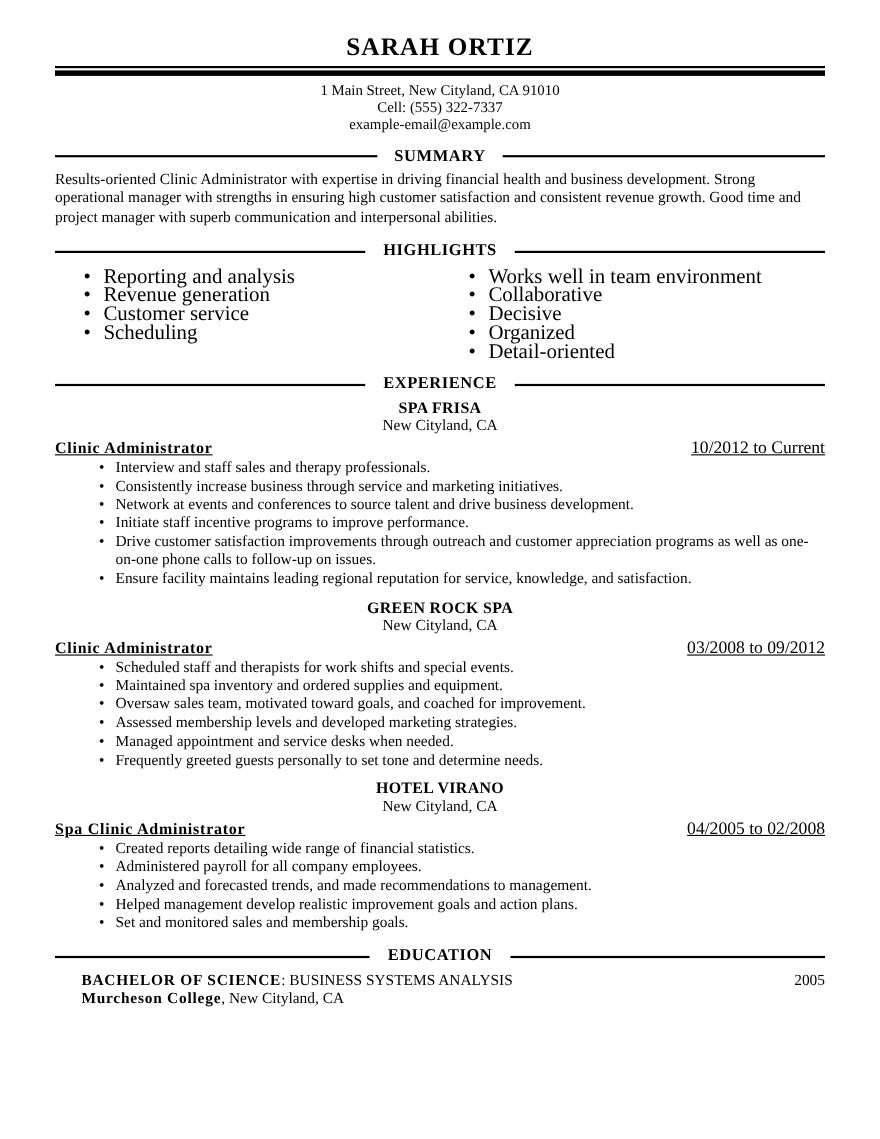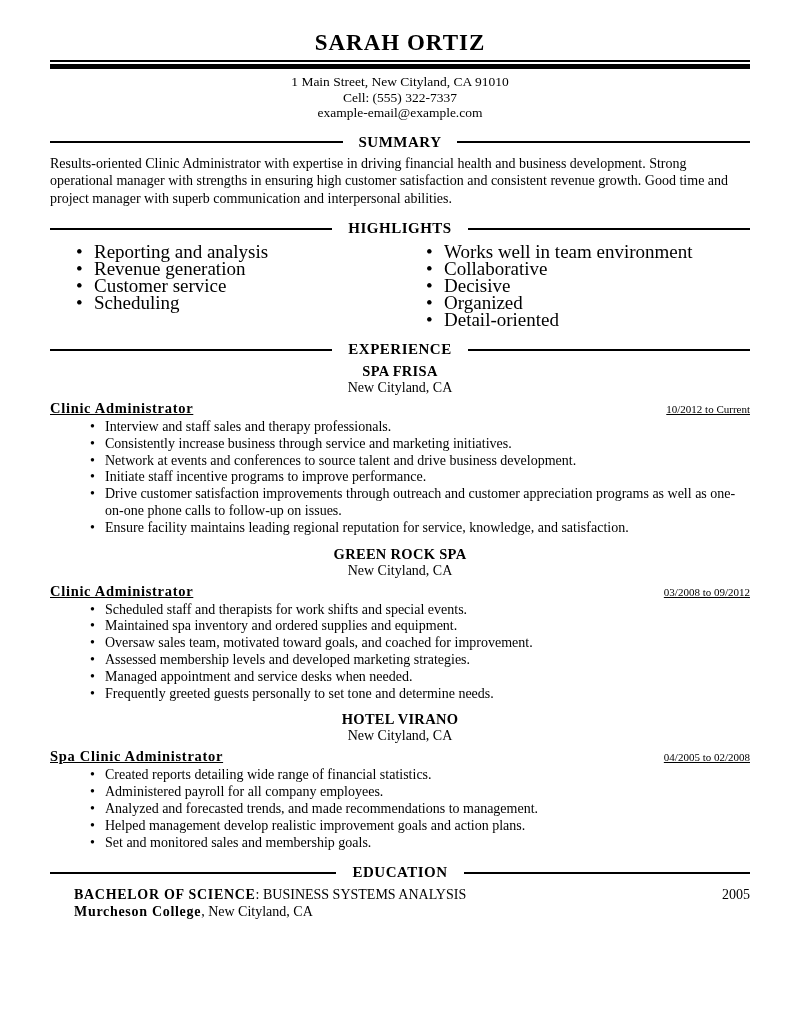--- a/index.html
+++ b/index.html
@@ -46,21 +46,21 @@
     font-size: 19px; line-height: 17px;
   }
   .hl-col li::before { content: "\2022"; position: absolute; left: 26px; }
 
   
   .company { margin-top: 9px; text-align: center; font-weight: bold; font-size: 14.5px; line-height: 16px; letter-spacing: 0.3px; }
   .company.first { margin-top: 5px; }
   .location { text-align: center; font-size: 14px; line-height: 16px; margin-top: 1px; }
   .title-row { display: flex; justify-content: space-between; align-items: baseline; margin-top: 4px; text-decoration: underline; }
   .job-title { font-weight: bold; font-size: 14.5px; letter-spacing: 0.7px; line-height: 16px; }
-  .job-dates { font-size: 11px; line-height: 16px; }
+  .job-dates { font-size: 16px; line-height: 16px; }
   ul.job-bullets { margin: 2px 0 0 0; padding: 0; list-style: none; }
   ul.job-bullets li {
     position: relative; padding-left: 55px;
     font-size: 14px; line-height: 16.8px;
   }
   ul.job-bullets li::before { content: "\2022"; position: absolute; left: 40px; }
 
   
   .edu-row { display: flex; justify-content: space-between; align-items: baseline; margin-top: 6px; }
   .edu-degree { font-size: 14px; line-height: 16.5px; }

